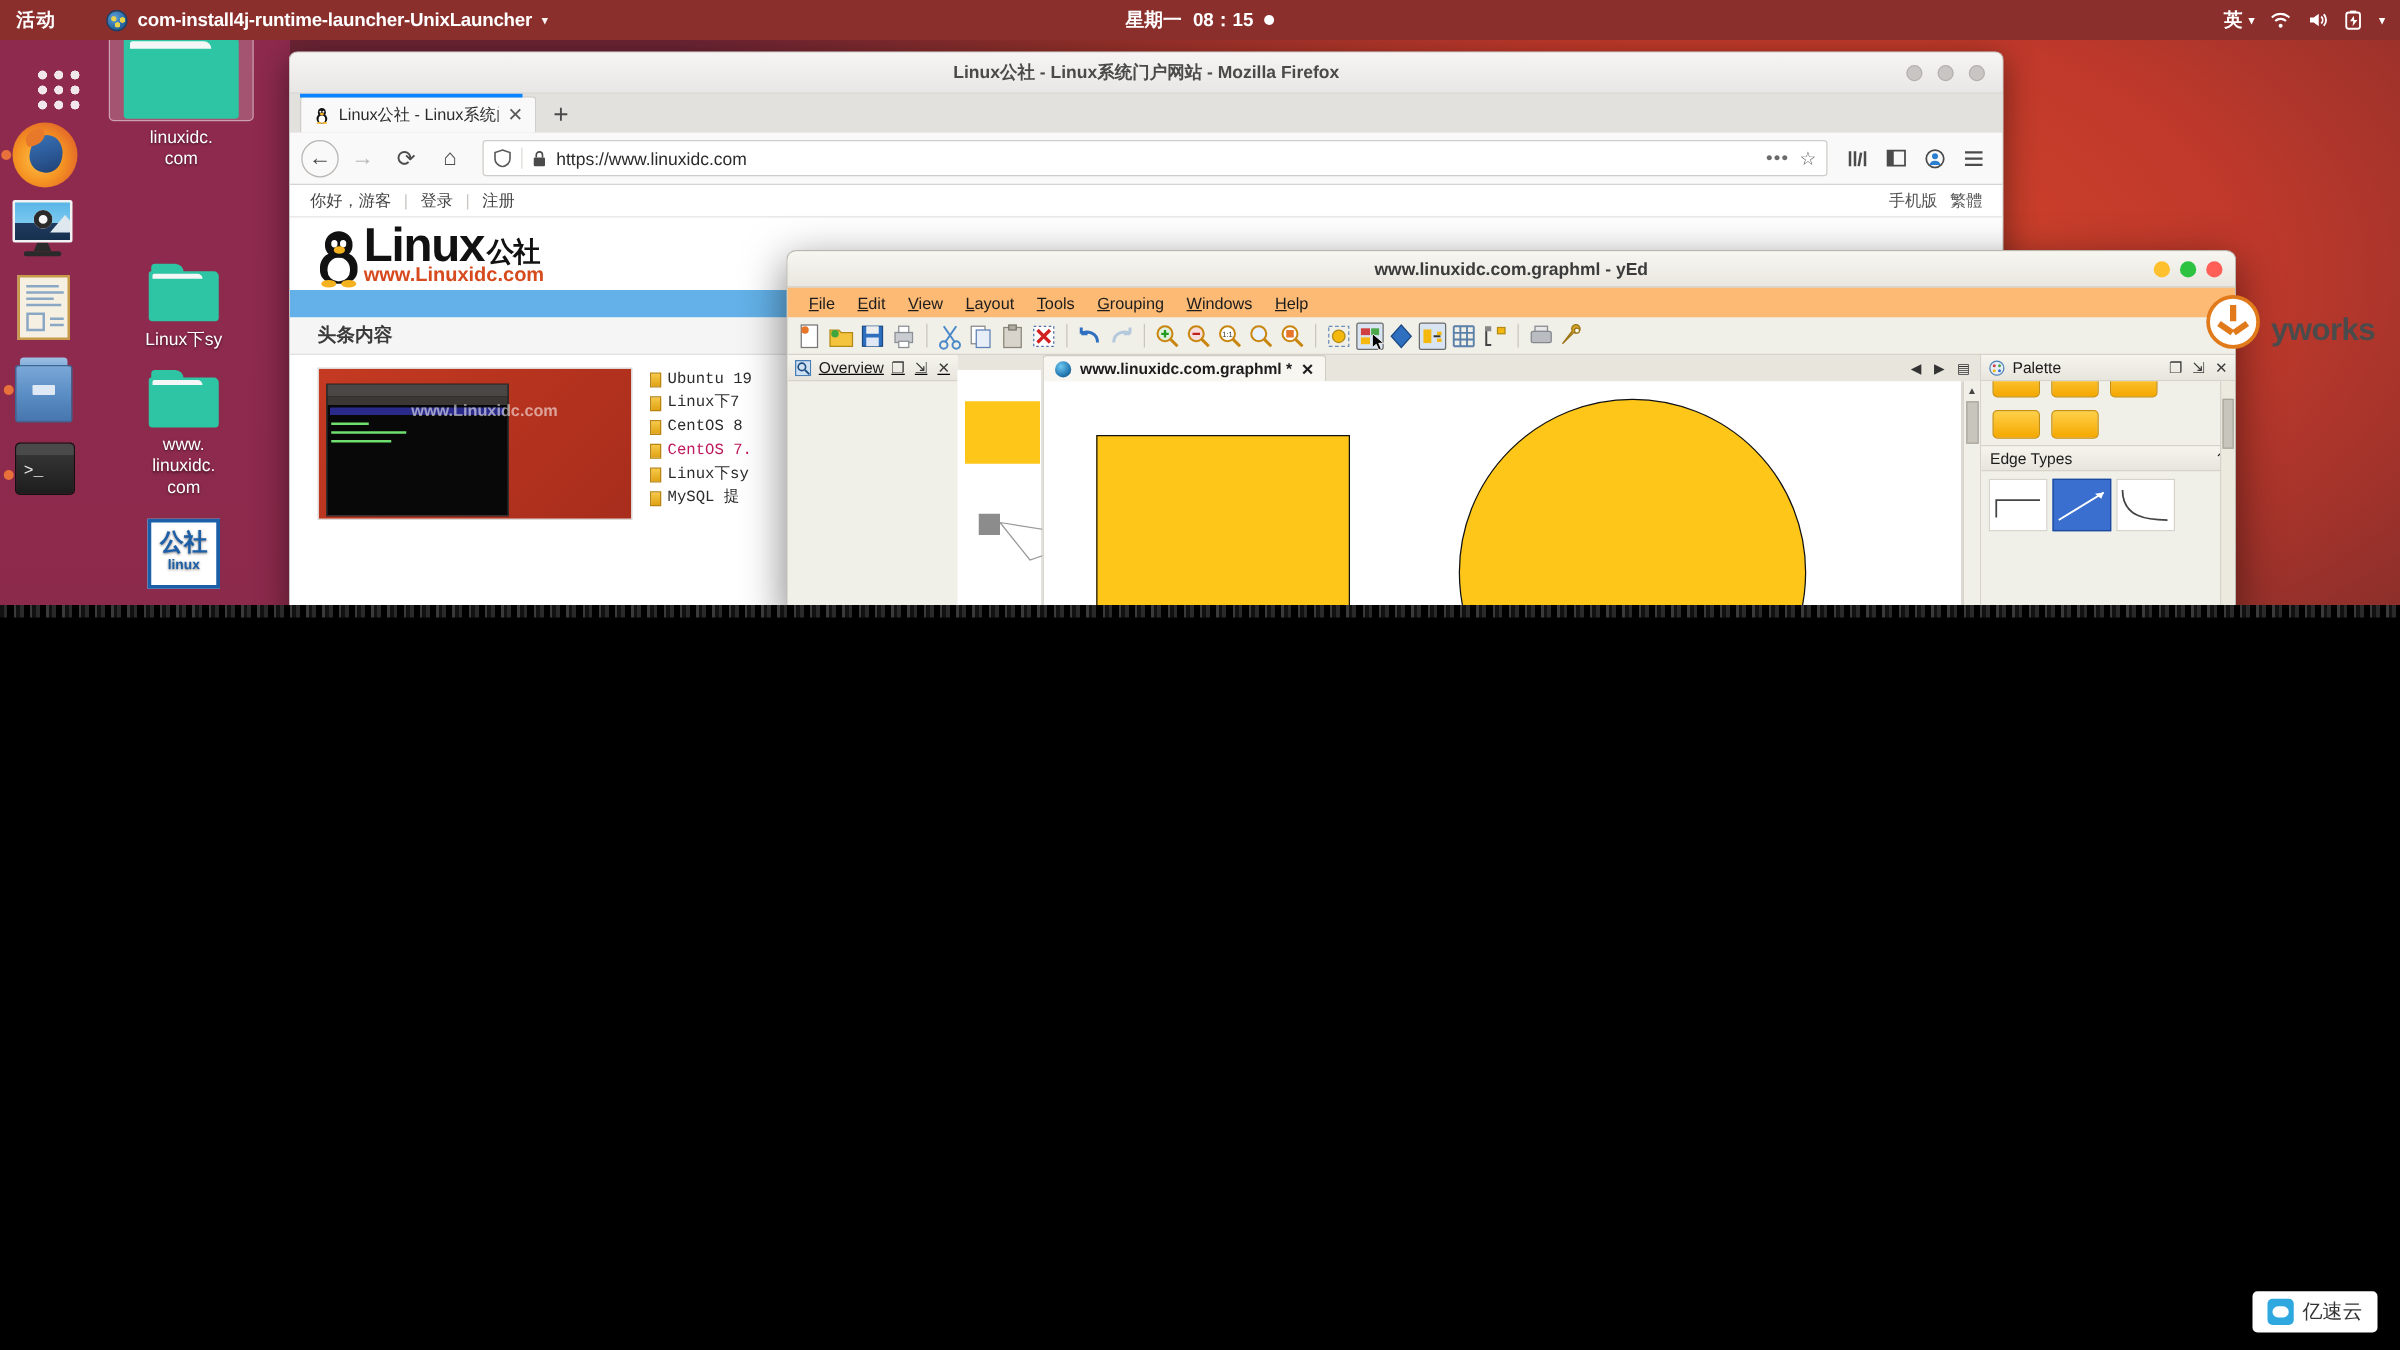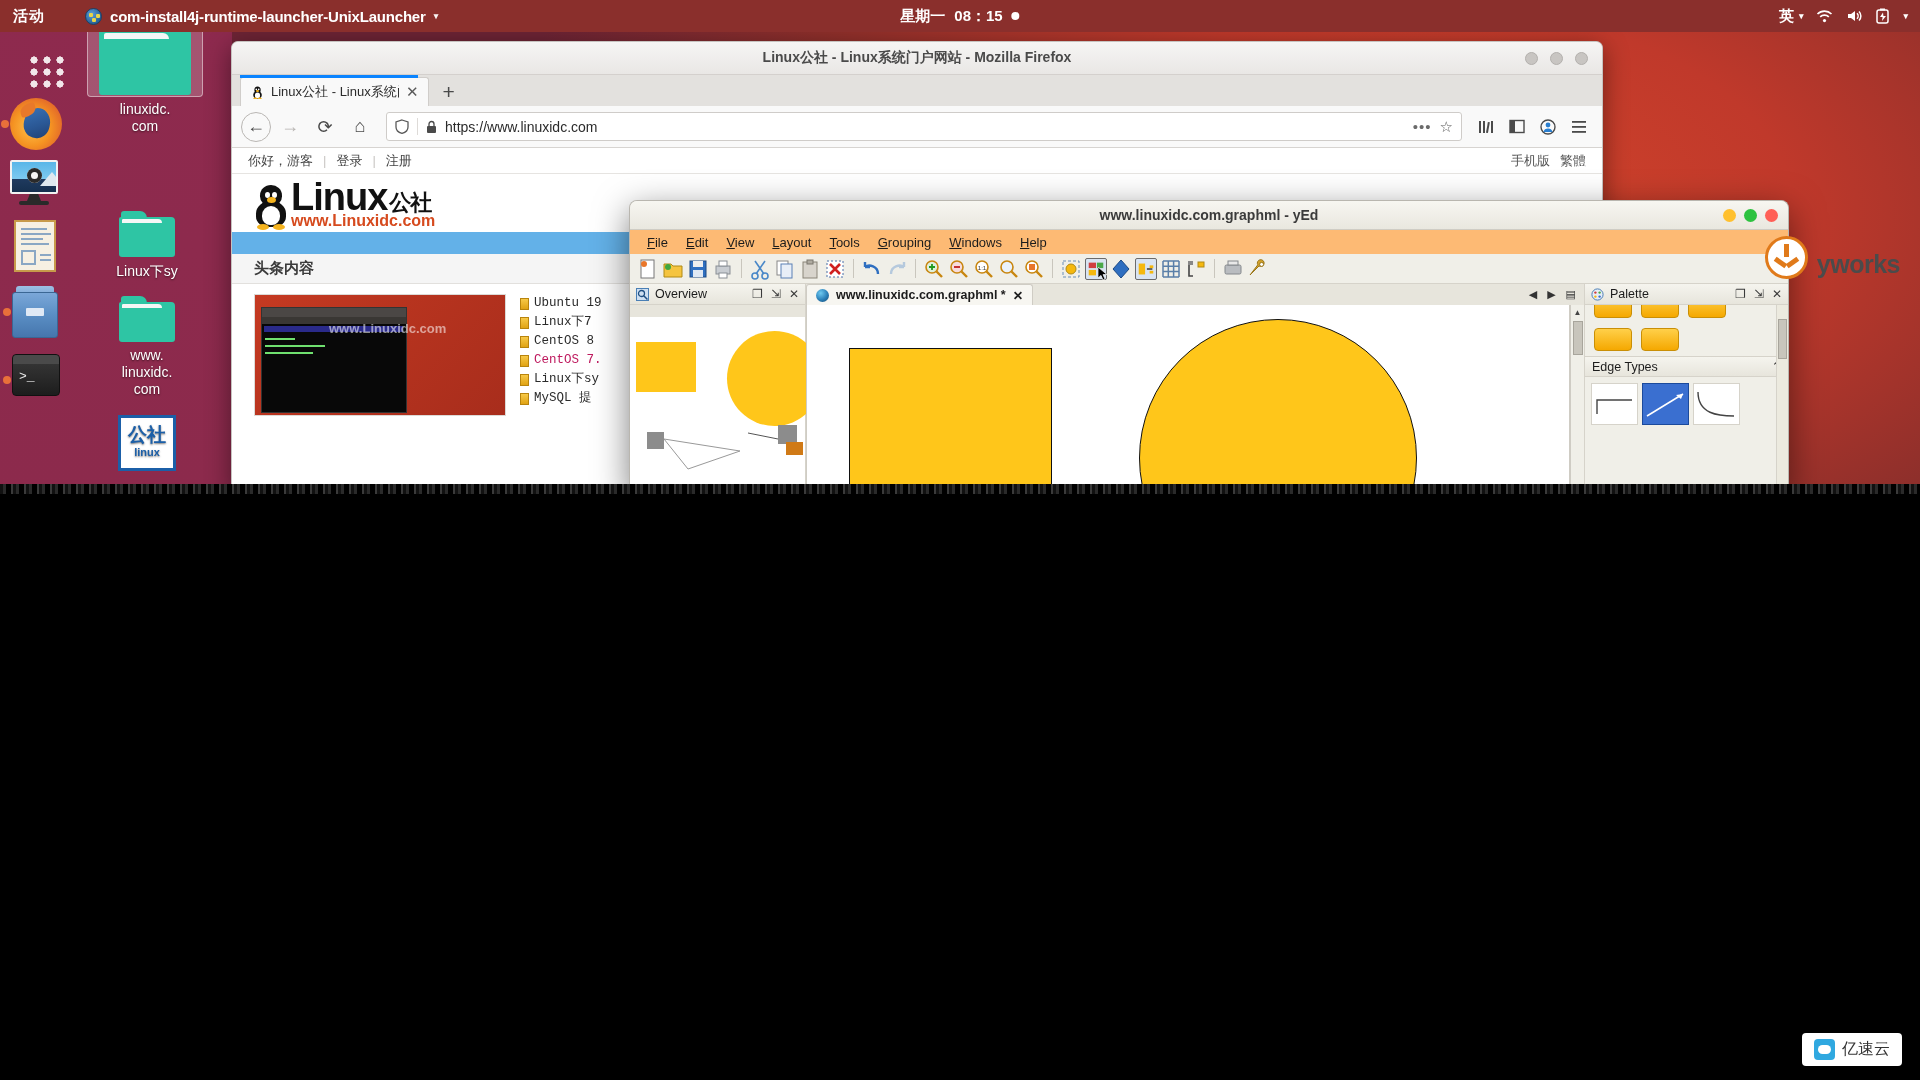--- a/index.html
+++ b/index.html
@@ -229,21 +229,21 @@
     background:#fdba74;}
   #yed-menubar .mi{ padding:2px 9px; }
   #yed-menubar .mi u{ text-decoration:underline; }
   #yed-toolbar{ height:30px; display:flex; align-items:center; gap:3px; padding-left:7px; background:#f0efe8;
     border-bottom:1px solid #d6d3ca;}
   .tb-ico{ width:22px;height:22px; border-radius:2px; position:relative; display:inline-block;}
   .tb-sep{ width:1px;height:19px;background:#c9c6bd;margin:0 4px;}
   .tb-ico.pressed{ border:1px solid #6b6b6b; background:#d9e4f2;}
 
   #yed-mainrow{ display:flex; height:230px; background:#f0efe8;}
-  #yed-left{ width:176px; border-right:1px solid #d6d3ca; display:flex;flex-direction:column;}
+  #yed-left{ width:204px; border-right:1px solid #d6d3ca; display:flex;flex-direction:row;text-decoration:underline;}
   .panel-head{ height:21px; background:linear-gradient(180deg,#f5f4ee 0%,#e7e5dc 100%);
     display:flex;align-items:center; gap:6px; padding:0 6px; font-size:12.5px; color:#1c1c1c;
     border-bottom:1px solid #d6d3ca;}
   .panel-head .hi{ margin-left:auto; display:flex; gap:8px; color:#3a3a3a; font-size:12px;}
   #overview-canvas{ flex:1; background:#fff; position:relative; border-top:12px solid #e7e5dc;}
   #overview-canvas .orect{position:absolute;left:6px;top:25px;width:60px;height:50px;background:#ffc61a;}
   #overview-canvas .ocirc{position:absolute;left:97px;top:14px;width:95px;height:95px;border-radius:50%;background:#ffc61a;}
   #overview-canvas .gs1{position:absolute;left:17px;top:115px;width:17px;height:17px;background:#8c8c8c;}
   #overview-canvas .gs2{position:absolute;left:148px;top:108px;width:19px;height:19px;background:#8c8c8c;}
   #overview-canvas .os1{position:absolute;left:156px;top:125px;width:17px;height:13px;background:#d07a16;}

